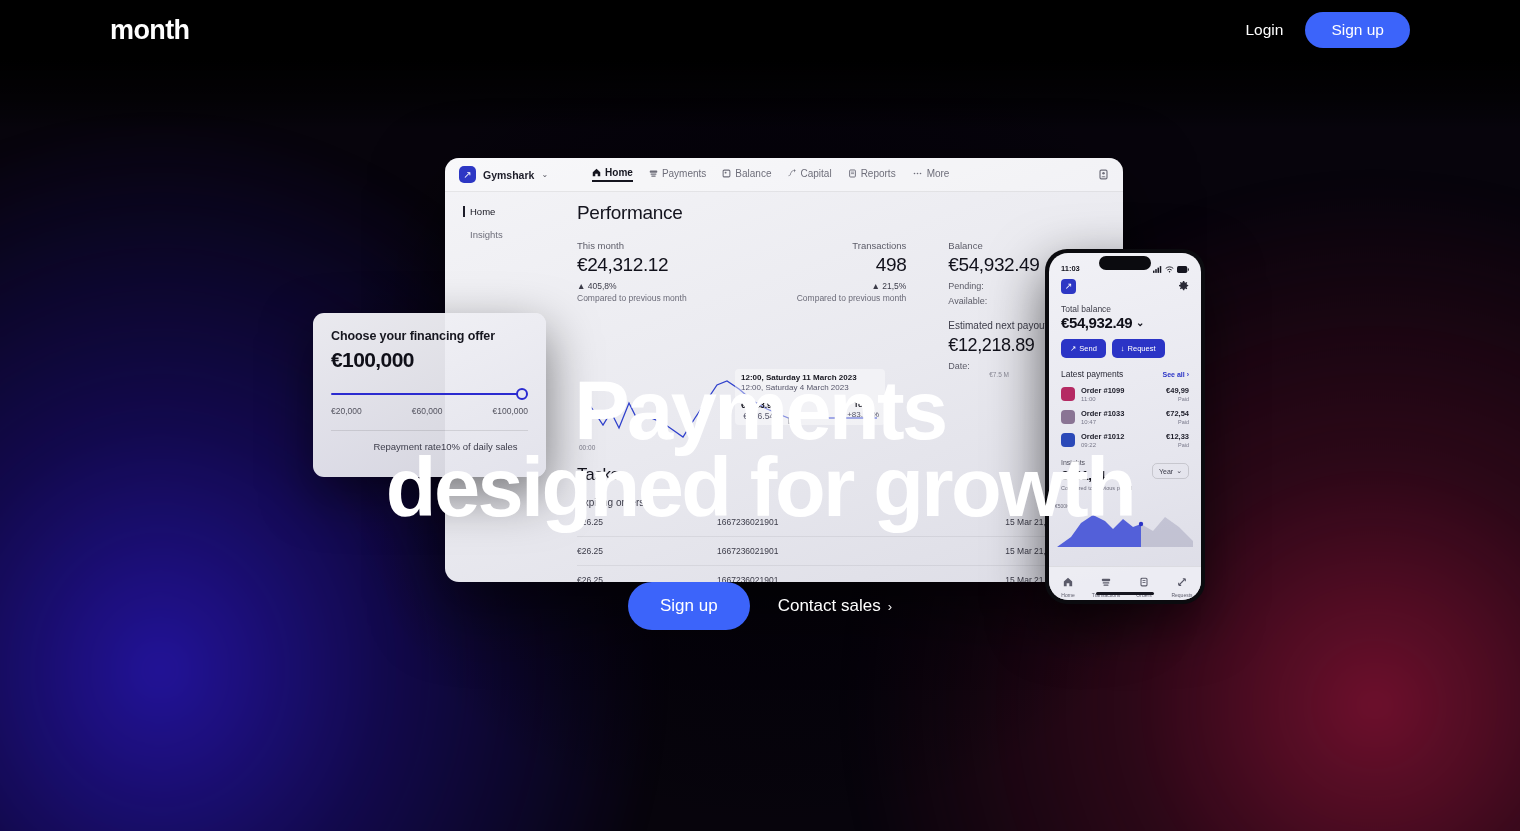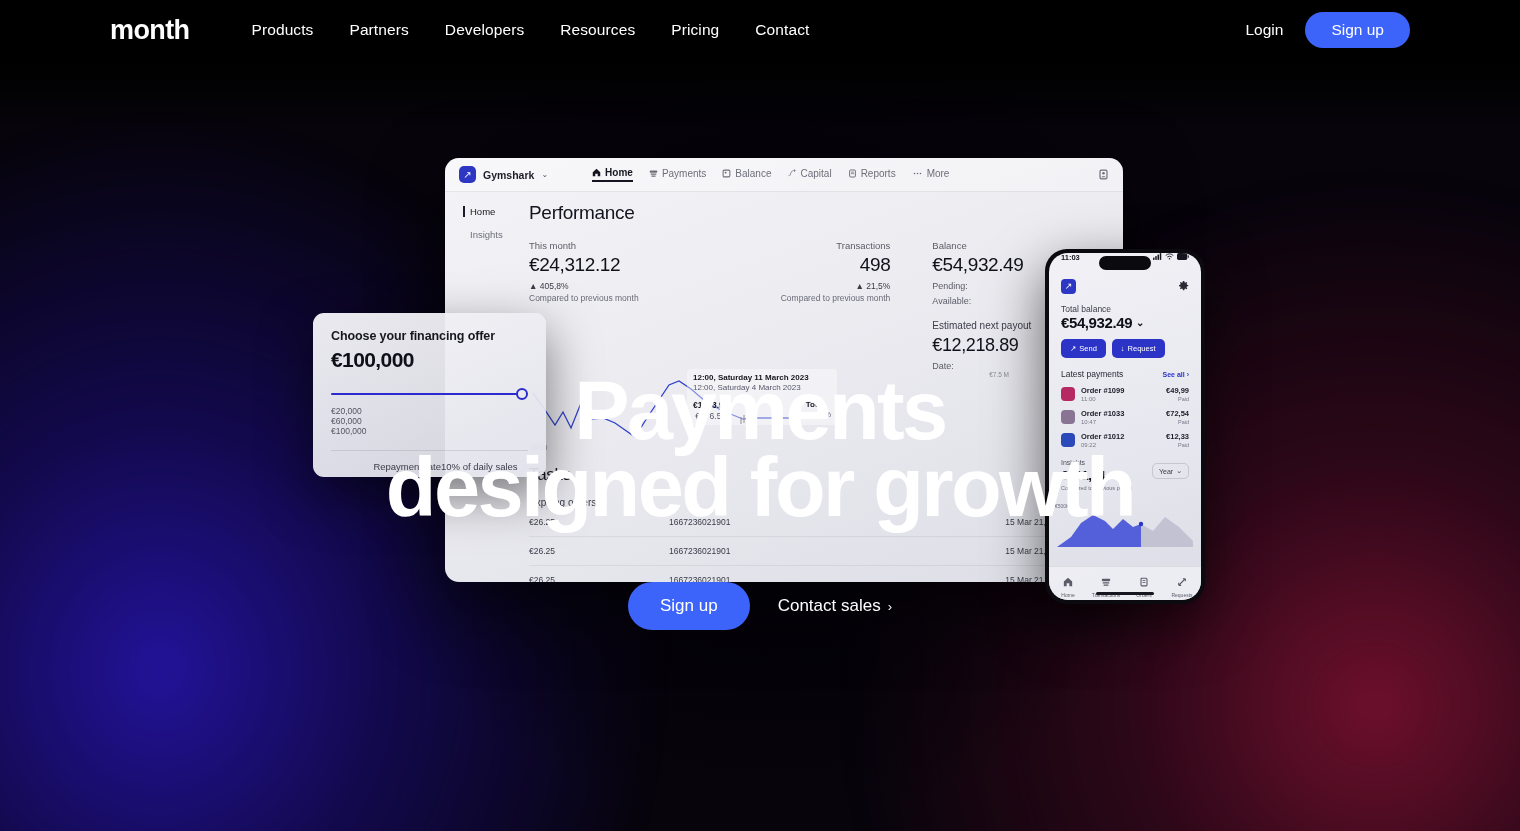--- a/index.html
+++ b/index.html
@@ -91,21 +91,21 @@
   }
   .dash-nav-item.active { color: #15151f; font-weight: 600; border-bottom: 2px solid #15151f; }
   .dash-nav-item svg { display: block; }
   .dash-acct { margin-left: auto; color: #6e6e7a; }
 
   .dash-body { display: flex; height: calc(100% - 34px); }
   .dash-side { width: 80px; padding: 14px 0 0 18px; flex: 0 0 80px; }
   .side-item { font-size: 9.5px; color: #6e6e7a; margin-bottom: 12px; padding-left: 7px; }
   .side-item.active { color: #15151f; border-left: 2px solid #1c1c28; padding-left: 5px; }
 
-  .dash-main { flex: 1; padding: 10px 18px 0 4px; }
+  .dash-main { flex: 1; padding: 10px 18px 0 4px; margin-left: 48px; }
   .perf-title { font-size: 19px; font-weight: 500; color: #14141e; letter-spacing: -0.3px; margin-bottom: 16px; }
 
   .stat-row { display: flex; gap: 16px; }
   .stat-col { flex: 1; }
   .stat-col.txn { text-align: right; padding-right: 26px; }
   .stat-label { font-size: 9.5px; color: #5c5c68; margin-bottom: 3px; }
   .stat-value { font-size: 19px; font-weight: 500; color: #11111b; letter-spacing: -0.4px; }
   .stat-delta { font-size: 8.5px; color: #3b3b48; margin-top: 5px; }
   .stat-sub { font-size: 8.5px; color: #6b6b78; margin-top: 2px; }
   .stat-kv { font-size: 9px; color: #5c5c68; margin-top: 5px; }
@@ -147,36 +147,36 @@
     border-radius: 11px; padding: 16px 18px; box-shadow: 0 18px 50px rgba(0,0,0,0.5);
   }
   .fc-title { font-size: 12.5px; font-weight: 700; color: #16161f; letter-spacing: -0.1px; }
   .fc-amount { font-size: 21px; font-weight: 700; color: #0f0f18; margin-top: 5px; letter-spacing: -0.6px; }
   .fc-slider { position: relative; margin-top: 16px; height: 12px; }
   .fc-track { position: absolute; left: 0; right: 6px; top: 5px; height: 2px; background: #2b2bd0; border-radius: 2px; }
   .fc-knob {
     position: absolute; right: 0; top: 0; width: 12px; height: 12px; border-radius: 50%;
     background: #e9e9f0; border: 2px solid #2b2bd0;
   }
-  .fc-ticks { display: flex; justify-content: space-between; margin-top: 6px; font-size: 8.5px; color: #53535f; flex-direction: column; }
+  .fc-ticks { display: flex; justify-content: space-between; margin-top: 6px; font-size: 8.5px; color: #53535f; }
   .fc-divider { height: 1px; background: rgba(0,0,0,0.1); margin-top: 14px; }
   .fc-foot { display: flex; justify-content: center; margin-top: 10px; font-size: 9.5px; color: #3c3c4a; padding-left: 32px; }
 
   
   .phone {
     position: absolute; left: 1045px; top: 249px; width: 160px; height: 355px;
     background: #0b0b0f; border-radius: 22px; padding: 4px;
     box-shadow: 0 20px 55px rgba(0,0,0,0.6);
   }
   .phone-screen {
     width: 100%; height: 100%; border-radius: 19px; overflow: hidden; position: relative;
     background: linear-gradient(165deg, #f1f1f6 0%, #e6e6ee 60%, #dcdce6 100%);
   }
   .phone-status {
-    height: 20px; display: flex; align-items: flex-start; padding: 0 12px;
+    height: 20px; display: flex; align-items: flex-end; padding: 0 12px;
     font-size: 7.5px; font-weight: 700; color: #15151f; position: relative;
   }
   .notch {
     position: absolute; left: 50%; transform: translateX(-50%); top: 3px;
     width: 52px; height: 14px; background: #0b0b0f; border-radius: 9px;
   }
   .status-right { margin-left: auto; display: flex; align-items: center; gap: 3px; color: #15151f; }
   .phone-head { display: flex; align-items: center; padding: 4px 12px 0 12px; }
   .phone-brand {
     width: 15px; height: 15px; border-radius: 4px; background: #2d37c4; color: #fff;
@@ -258,28 +258,20 @@
 
 <div class="page">
   <div class="bg-base"></div>
   <div class="bg-blue"></div>
   <div class="bg-red"></div>
   <div class="bg-dark-center"></div>
   <div class="bg-topfade"></div>
 
   <div class="navbar">
     <div class="logo">month</div>
-    <div class="nav-links">
-      <a class="nav-link" href="#">Products</a>
-      <a class="nav-link" href="#">Partners</a>
-      <a class="nav-link" href="#">Developers</a>
-      <a class="nav-link" href="#">Resources</a>
-      <a class="nav-link" href="#">Pricing</a>
-      <a class="nav-link" href="#">Contact</a>
-    </div>
     <div class="nav-right">
       <a class="login-link" href="#">Login</a>
       <button class="signup-btn-nav">Sign up</button>
     </div>
   </div>
 
   <div class="stage">
 
     <div class="dashboard">
       <div class="dash-topbar">

